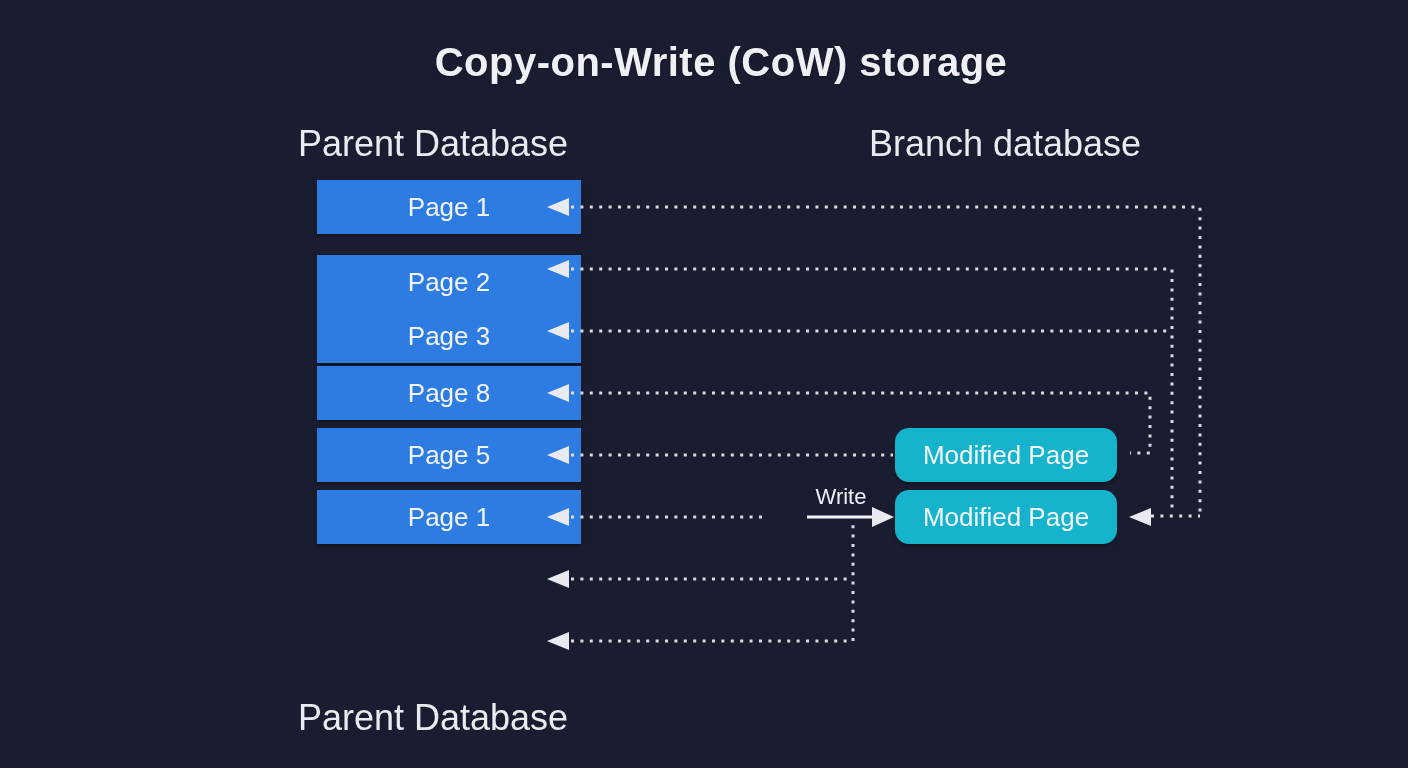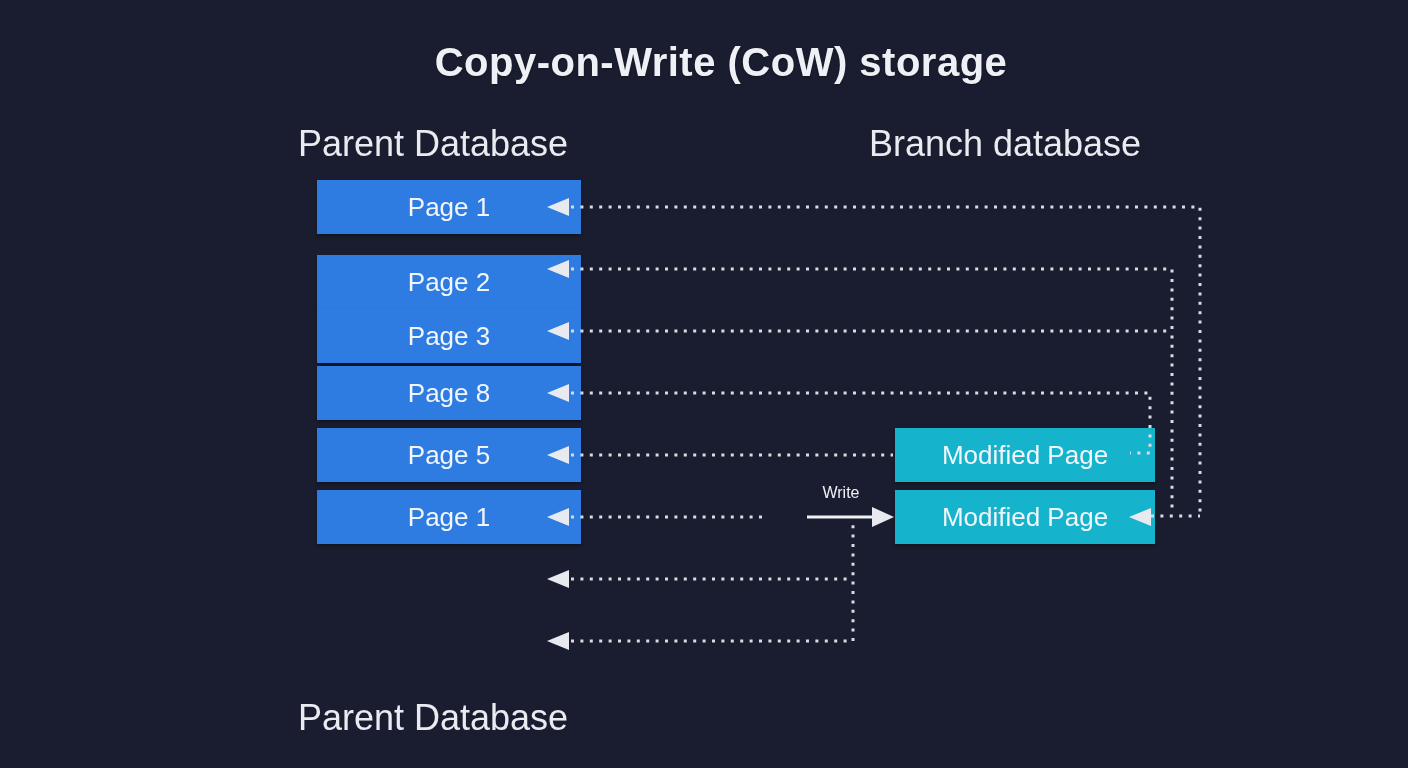--- a/index.html
+++ b/index.html
@@ -54,29 +54,30 @@
     box-shadow: 0 2px 3px rgba(0,0,0,0.35);
   }
   .page-box {
     left: 300px;
     width: 264px;
     background: var(--page-box);
     text-align: right;
   }
   .modified-box {
     left: 878px;
-    width: 260px;
+    width: 222px;
     background: var(--modified-box);
+    border-radius: 14px;
   }
 
   .write-label {
     position: absolute;
     left: 824px; top: 484px;
     transform: translateX(-50%);
-    font-size: 16px;
+    font-size: 22px;
     color: #eef0f5;
     white-space: nowrap;
   }
 
   svg.connectors {
     position: absolute;
     left: 0; top: 0;
     width: 1408px; height: 768px;
   }
   .dotted {

